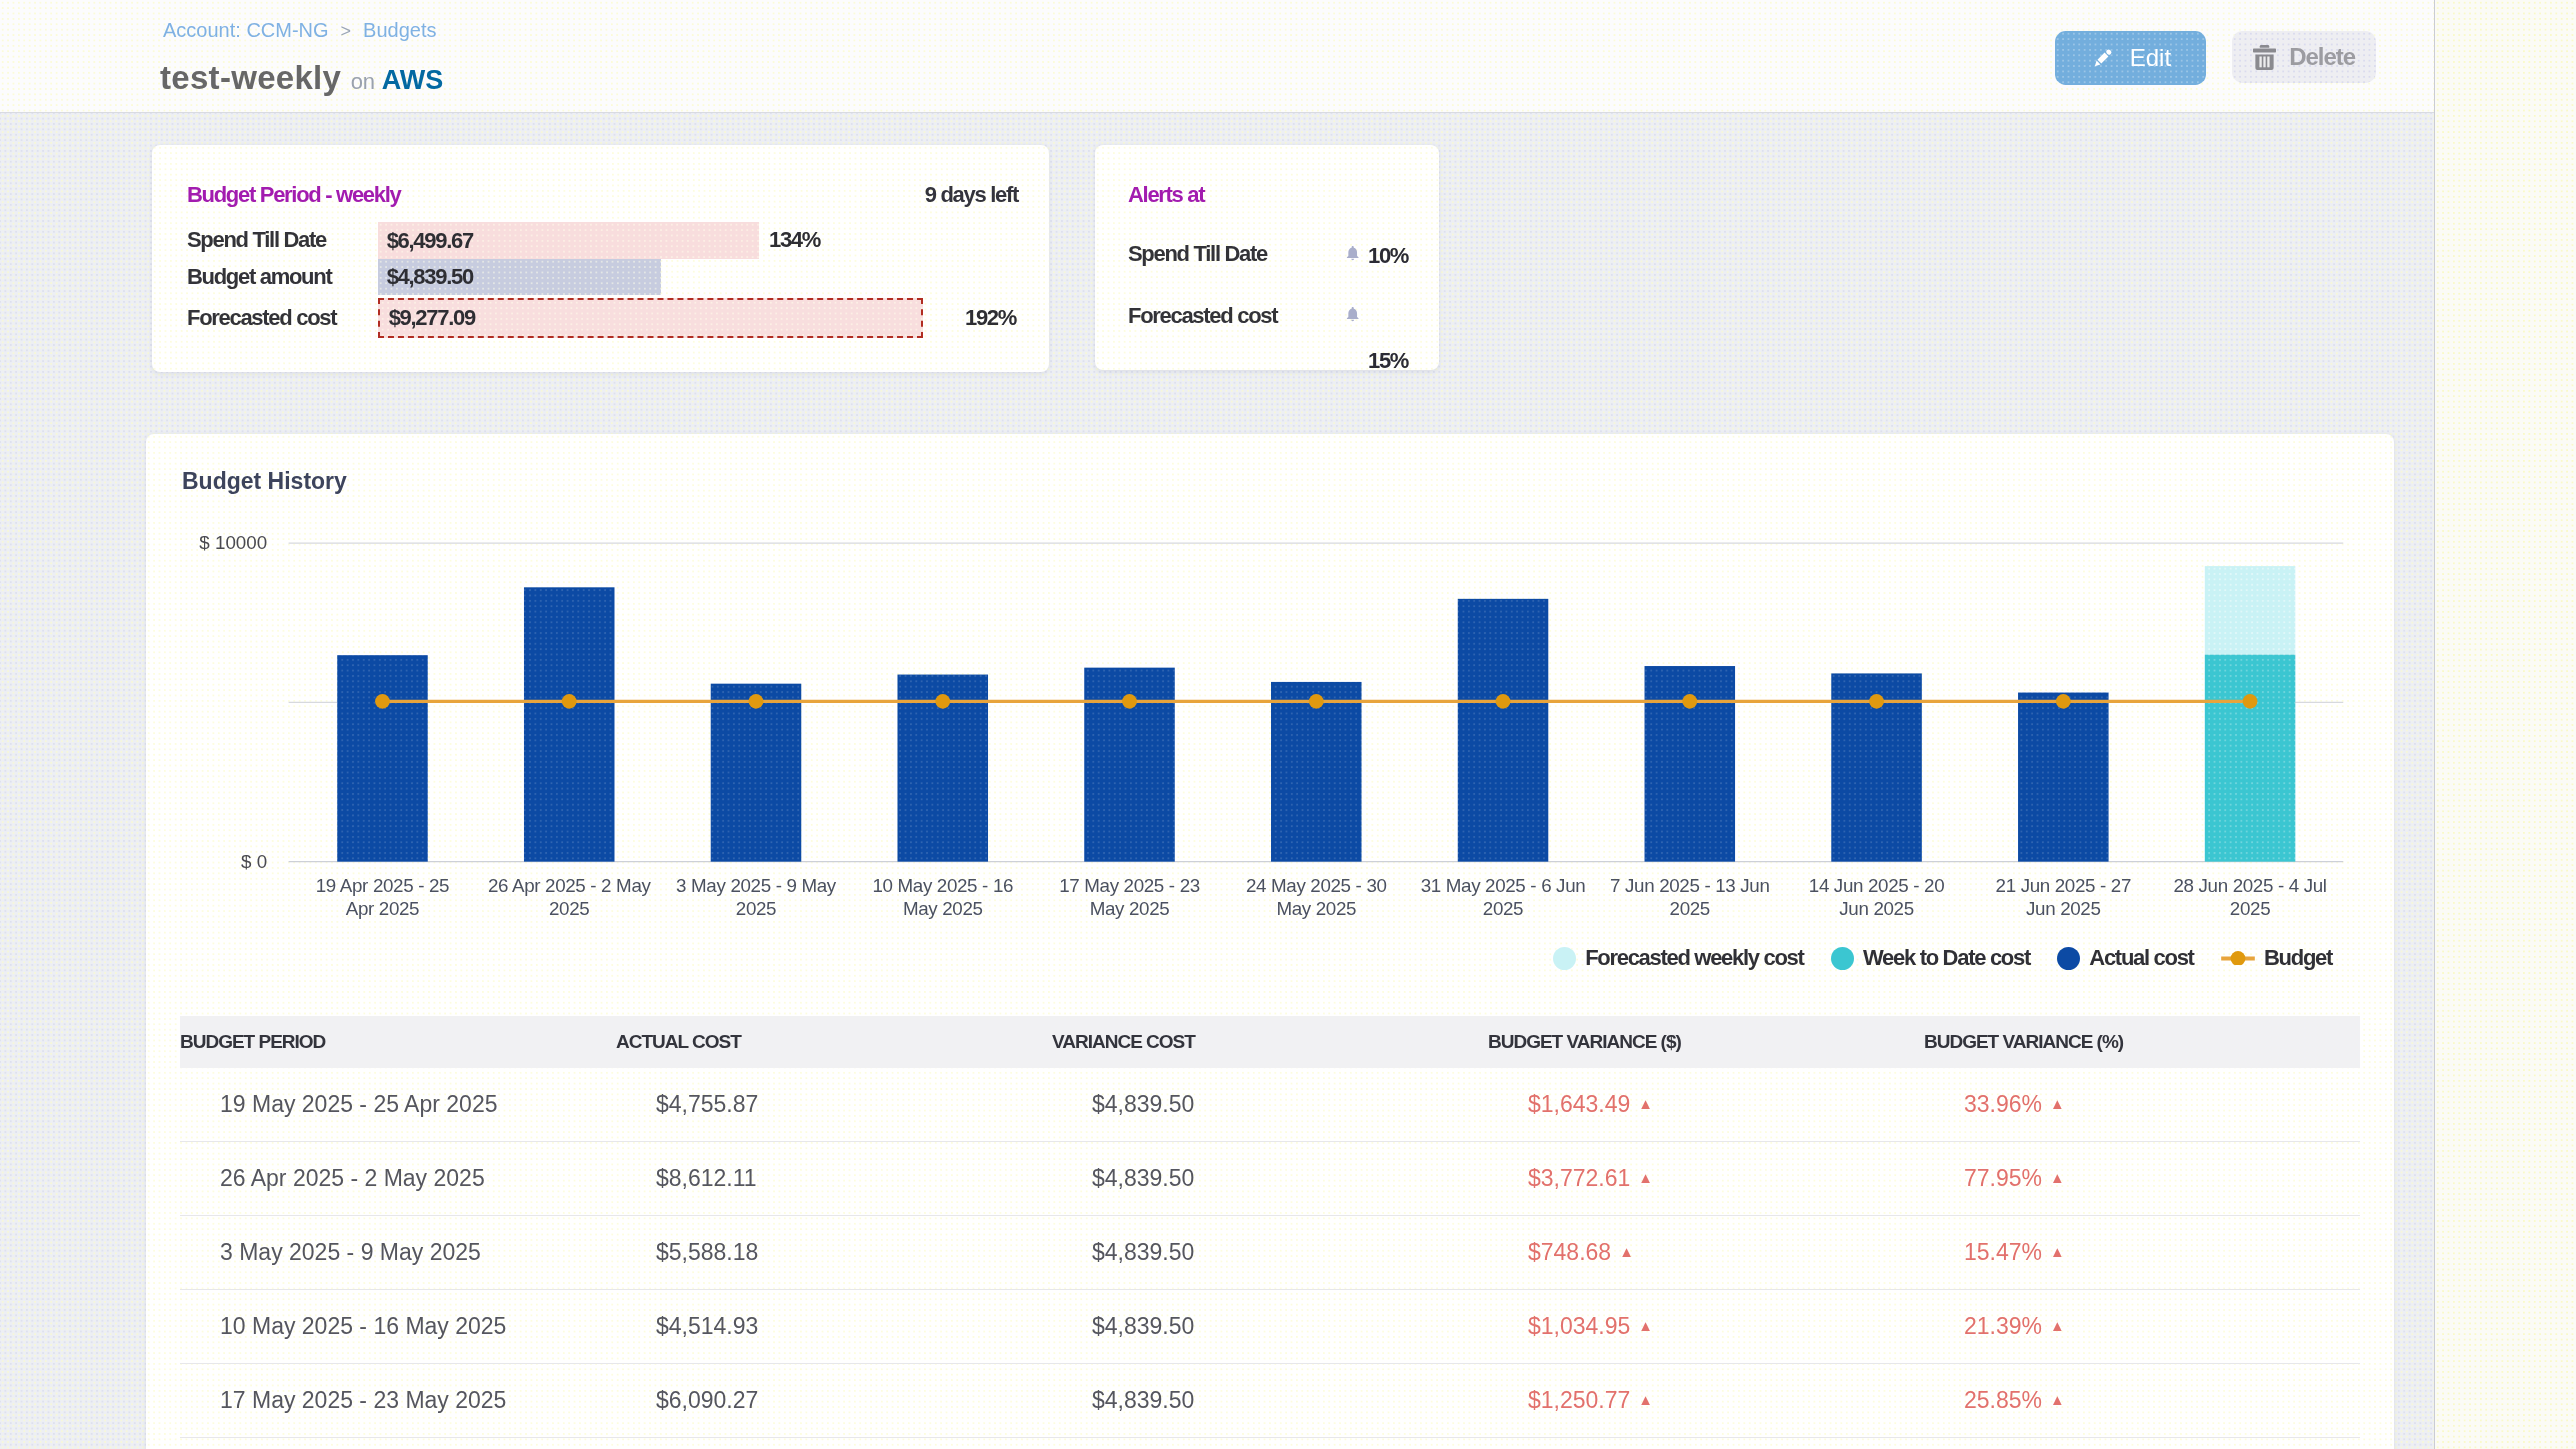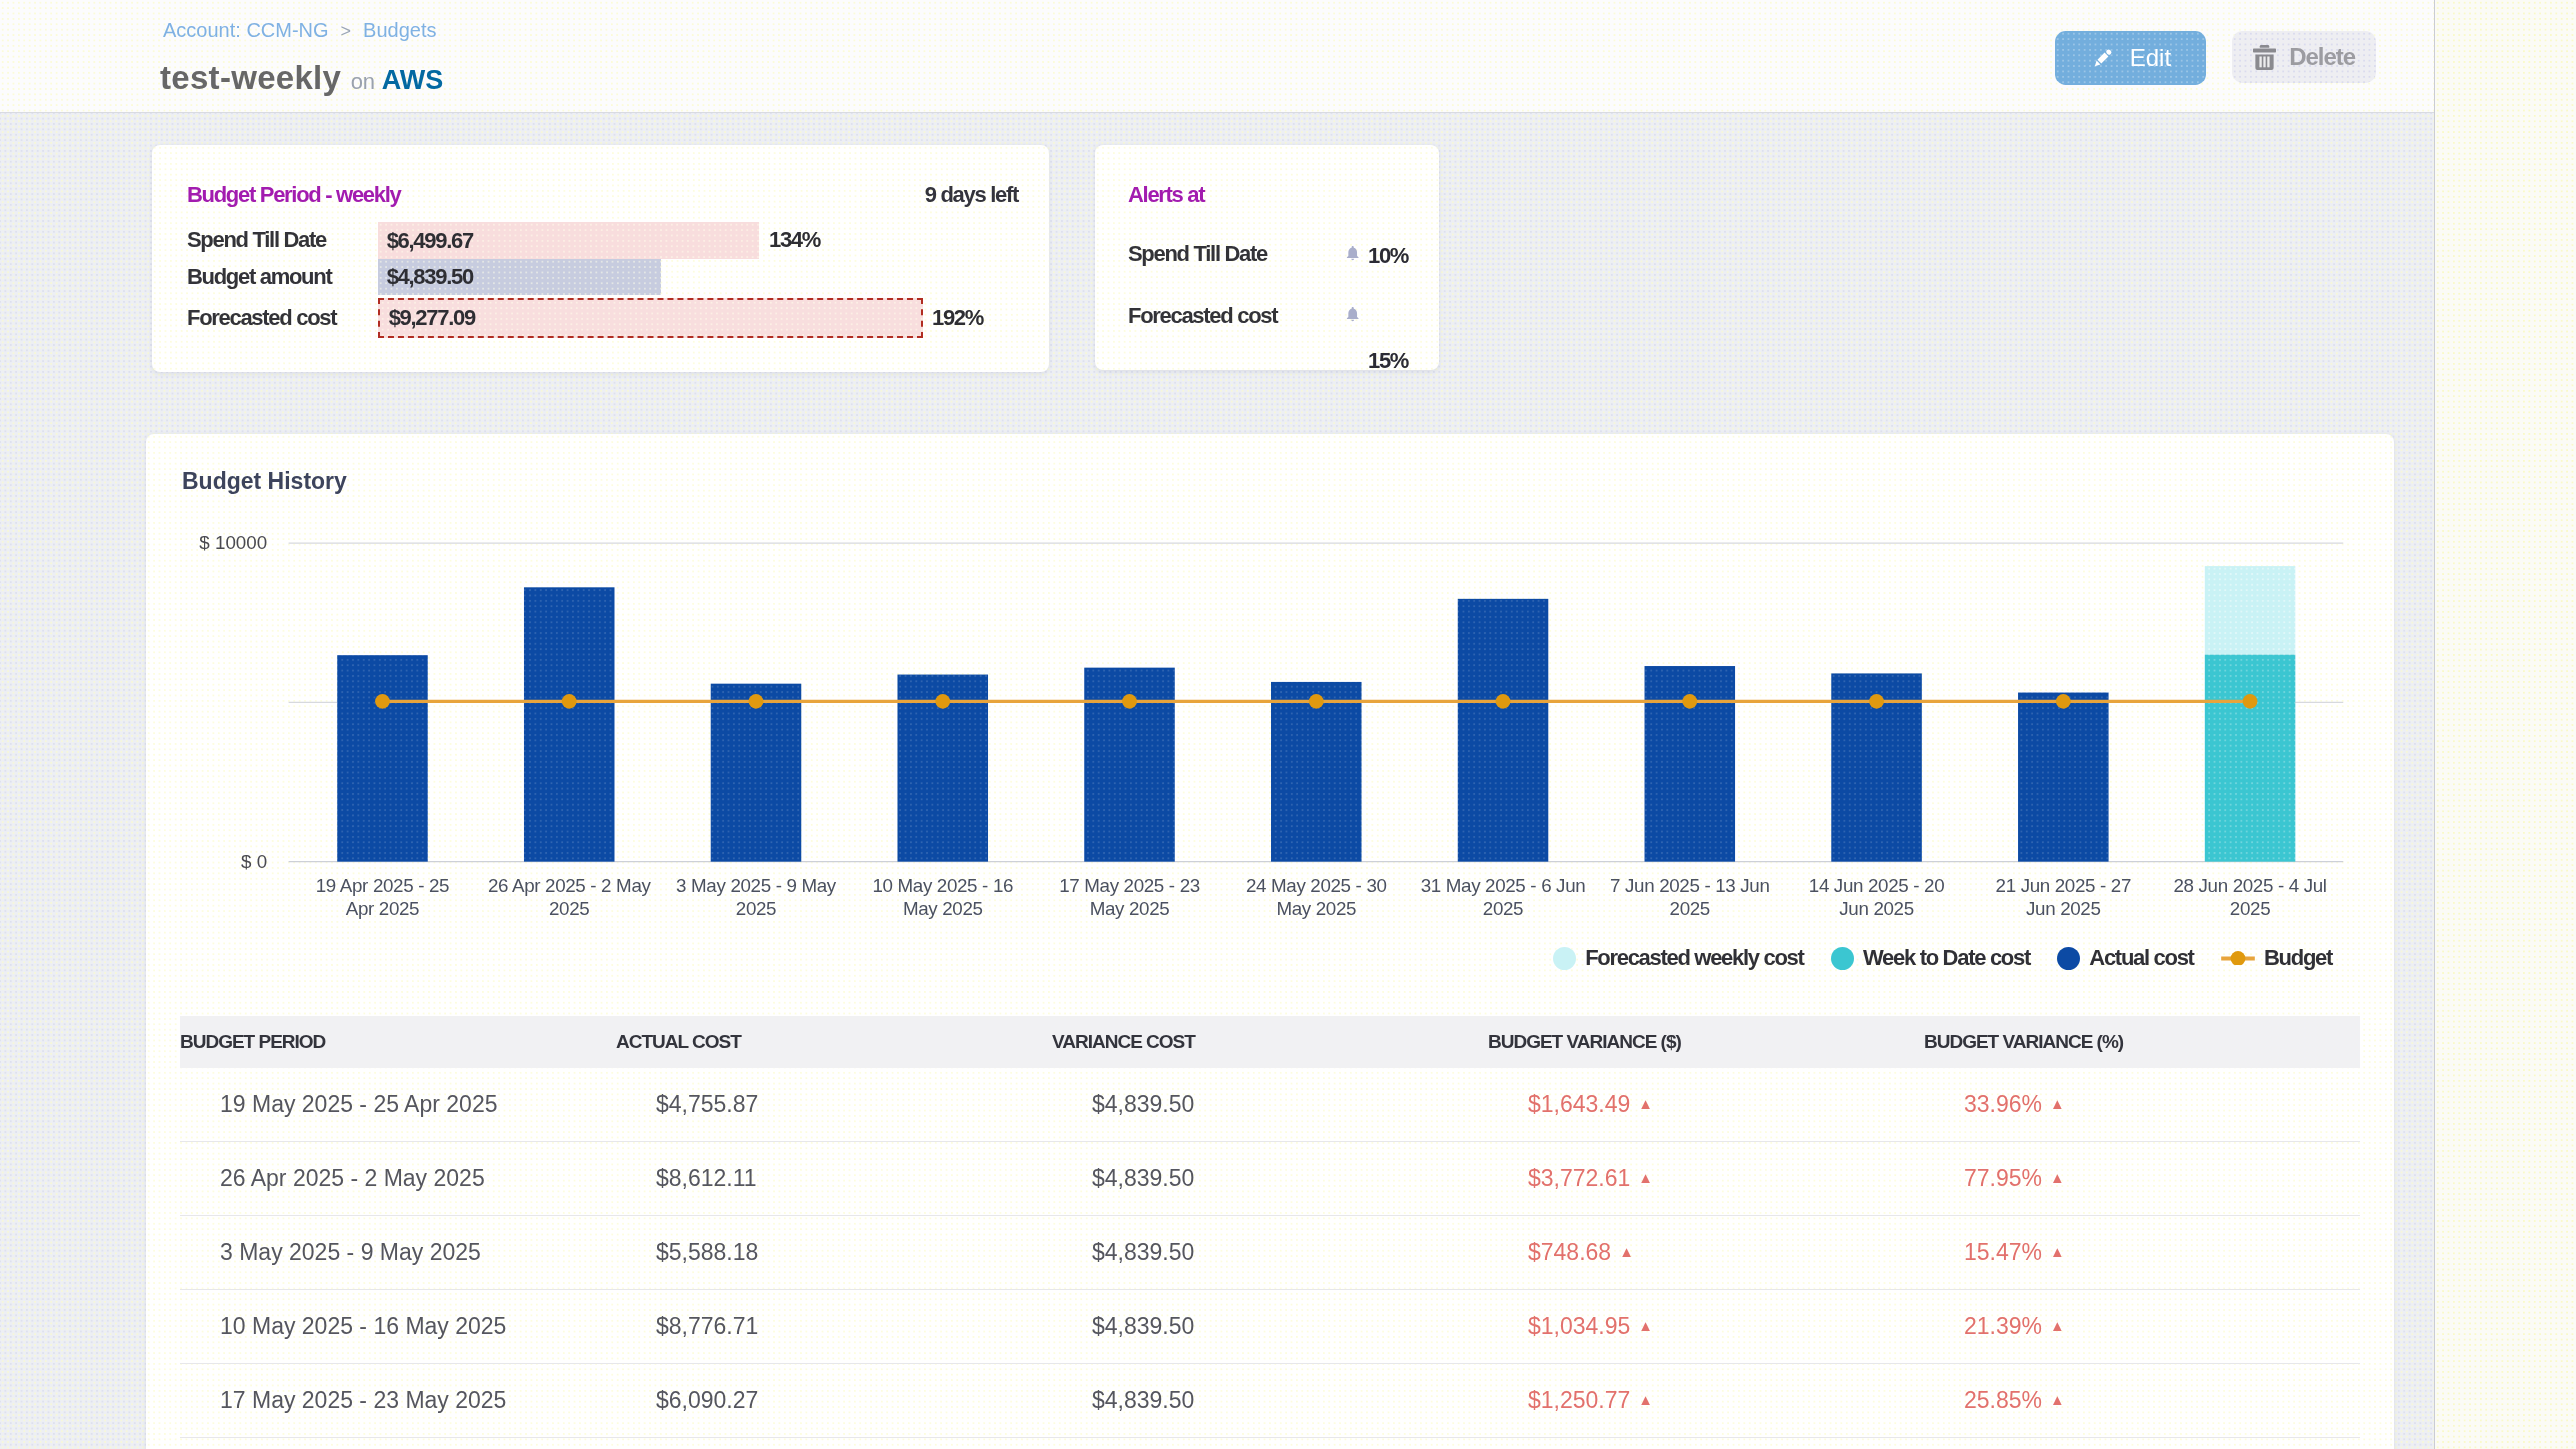--- a/index.html
+++ b/index.html
@@ -31,21 +31,21 @@
 .barval { font-size:22px; font-weight:bold; color:#2e2e33; letter-spacing:-1.3px; }
 .pct { font-size:22px; font-weight:bold; color:#2e2e33; letter-spacing:-1.3px; }
 #lbl1 { left:187px; top:227px; }
 #lbl2 { left:187px; top:264px; }
 #lbl3 { left:187px; top:305px; }
 #bar1 { left:378px; top:222px; width:381px; height:37px; background-color:#f8dddd; display:flex; align-items:center; }
 #bar2 { left:378px; top:259px; width:283px; height:36px; background-color:#c7ccdf; display:flex; align-items:center; }
 #bar3 { left:378px; top:298px; width:545px; height:40px; background-color:#f8dede; border:2px dashed #b12d22; display:flex; align-items:center; }
 #bar1 span, #bar2 span, #bar3 span { padding-left:8.7px; }
 #pct1 { left:769px; top:227px; }
-#pct2 { left:932px; top:305px; }
+#pct2 { left:965px; top:305px; }
 
 #c2title { left:1128px; top:182px; }
 #al1 { left:1128px; top:241px; }
 #al2 { left:1128px; top:303px; }
 #bell1 { left:1344px; top:243px; }
 #bell2 { left:1344px; top:304px; }
 .alpct { position:absolute; font-size:22px; font-weight:bold; color:#2b2b33; letter-spacing:-1.3px; }
 #alp1 { left:1368px; top:243px; }
 #alp2 { left:1368px; top:316px;margin-top:32px; }
 
@@ -241,21 +241,21 @@
     </div>
   <div class="trow">
       <div>3 May 2025 - 9 May 2025</div>
       <div>$5,588.18</div>
       <div>$4,839.50</div>
       <div class="red">$748.68<span class="tri">▲</span></div>
       <div class="red">15.47%<span class="tri">▲</span></div>
     </div>
   <div class="trow">
       <div>10 May 2025 - 16 May 2025</div>
-      <div>$8,776.71</div>
+      <div>$4,514.93</div>
       <div>$4,839.50</div>
       <div class="red">$1,034.95<span class="tri">▲</span></div>
       <div class="red">21.39%<span class="tri">▲</span></div>
     </div>
   <div class="trow">
       <div>17 May 2025 - 23 May 2025</div>
       <div>$6,090.27</div>
       <div>$4,839.50</div>
       <div class="red">$1,250.77<span class="tri">▲</span></div>
       <div class="red">25.85%<span class="tri">▲</span></div>

